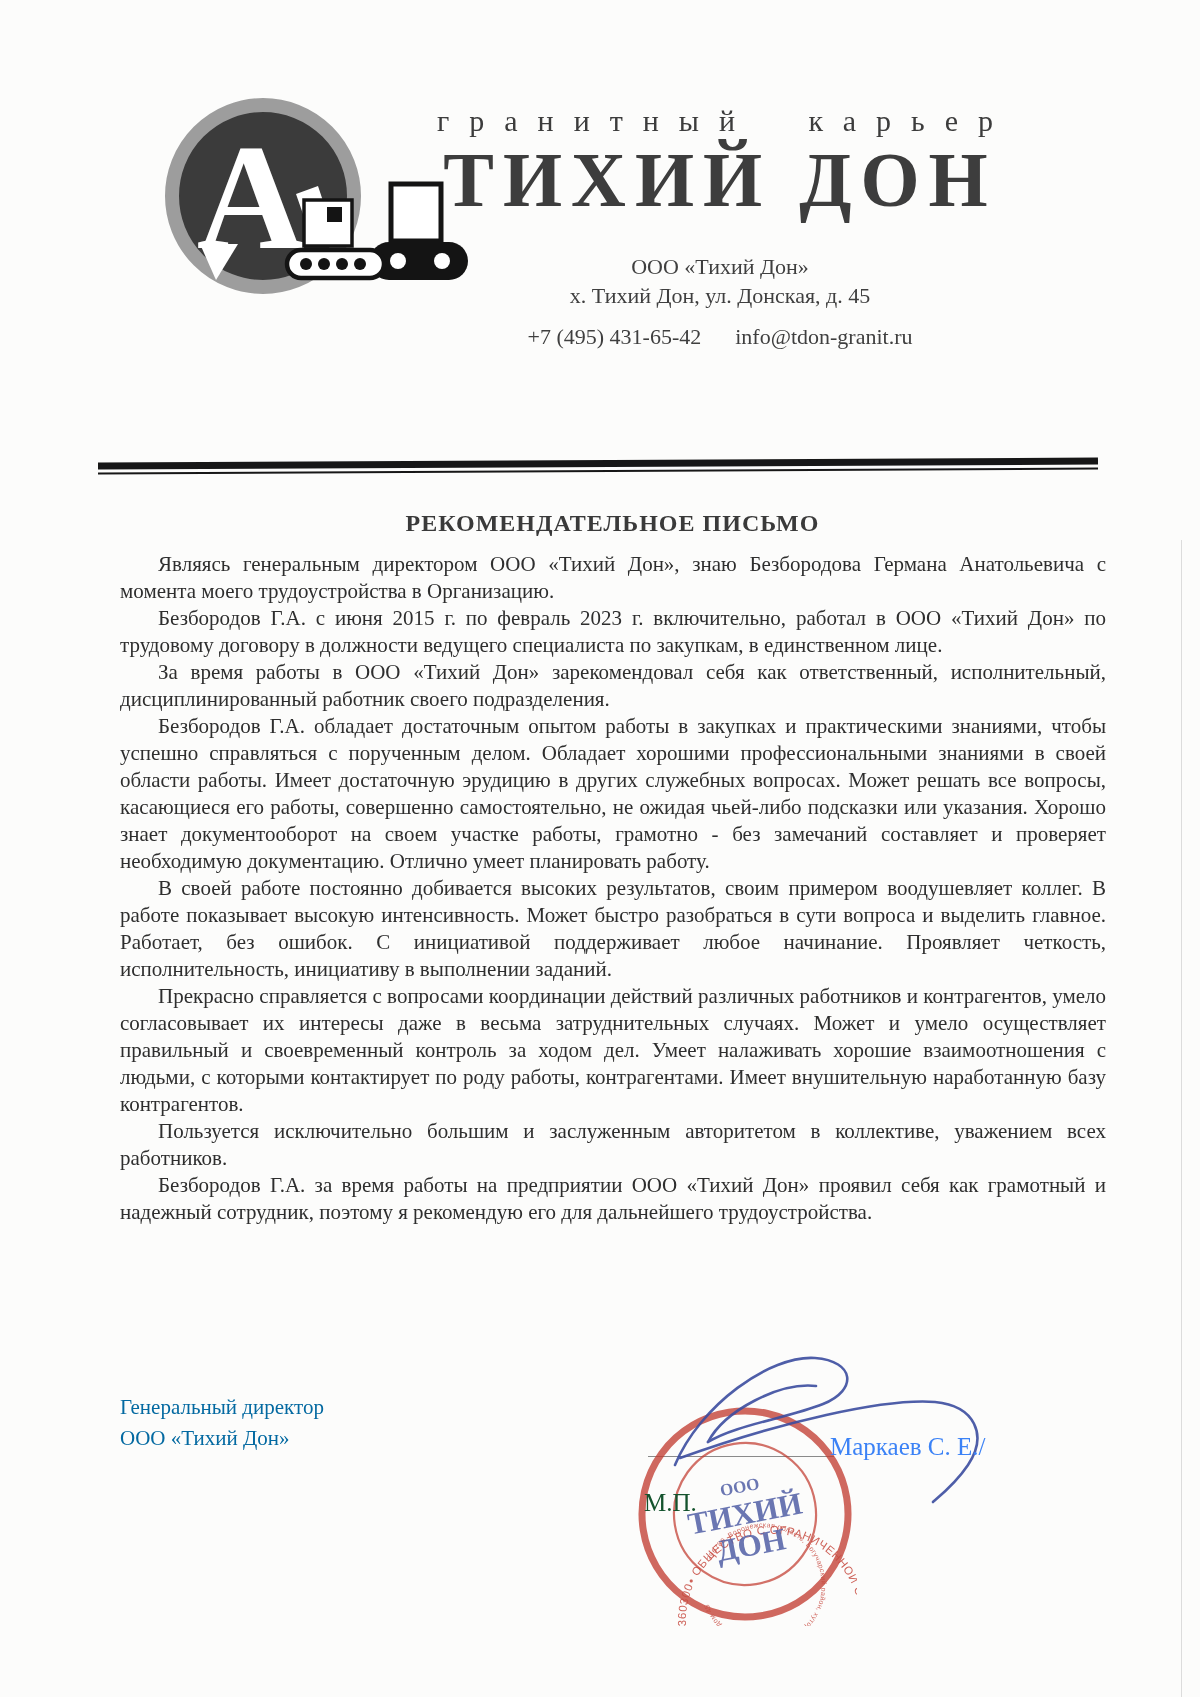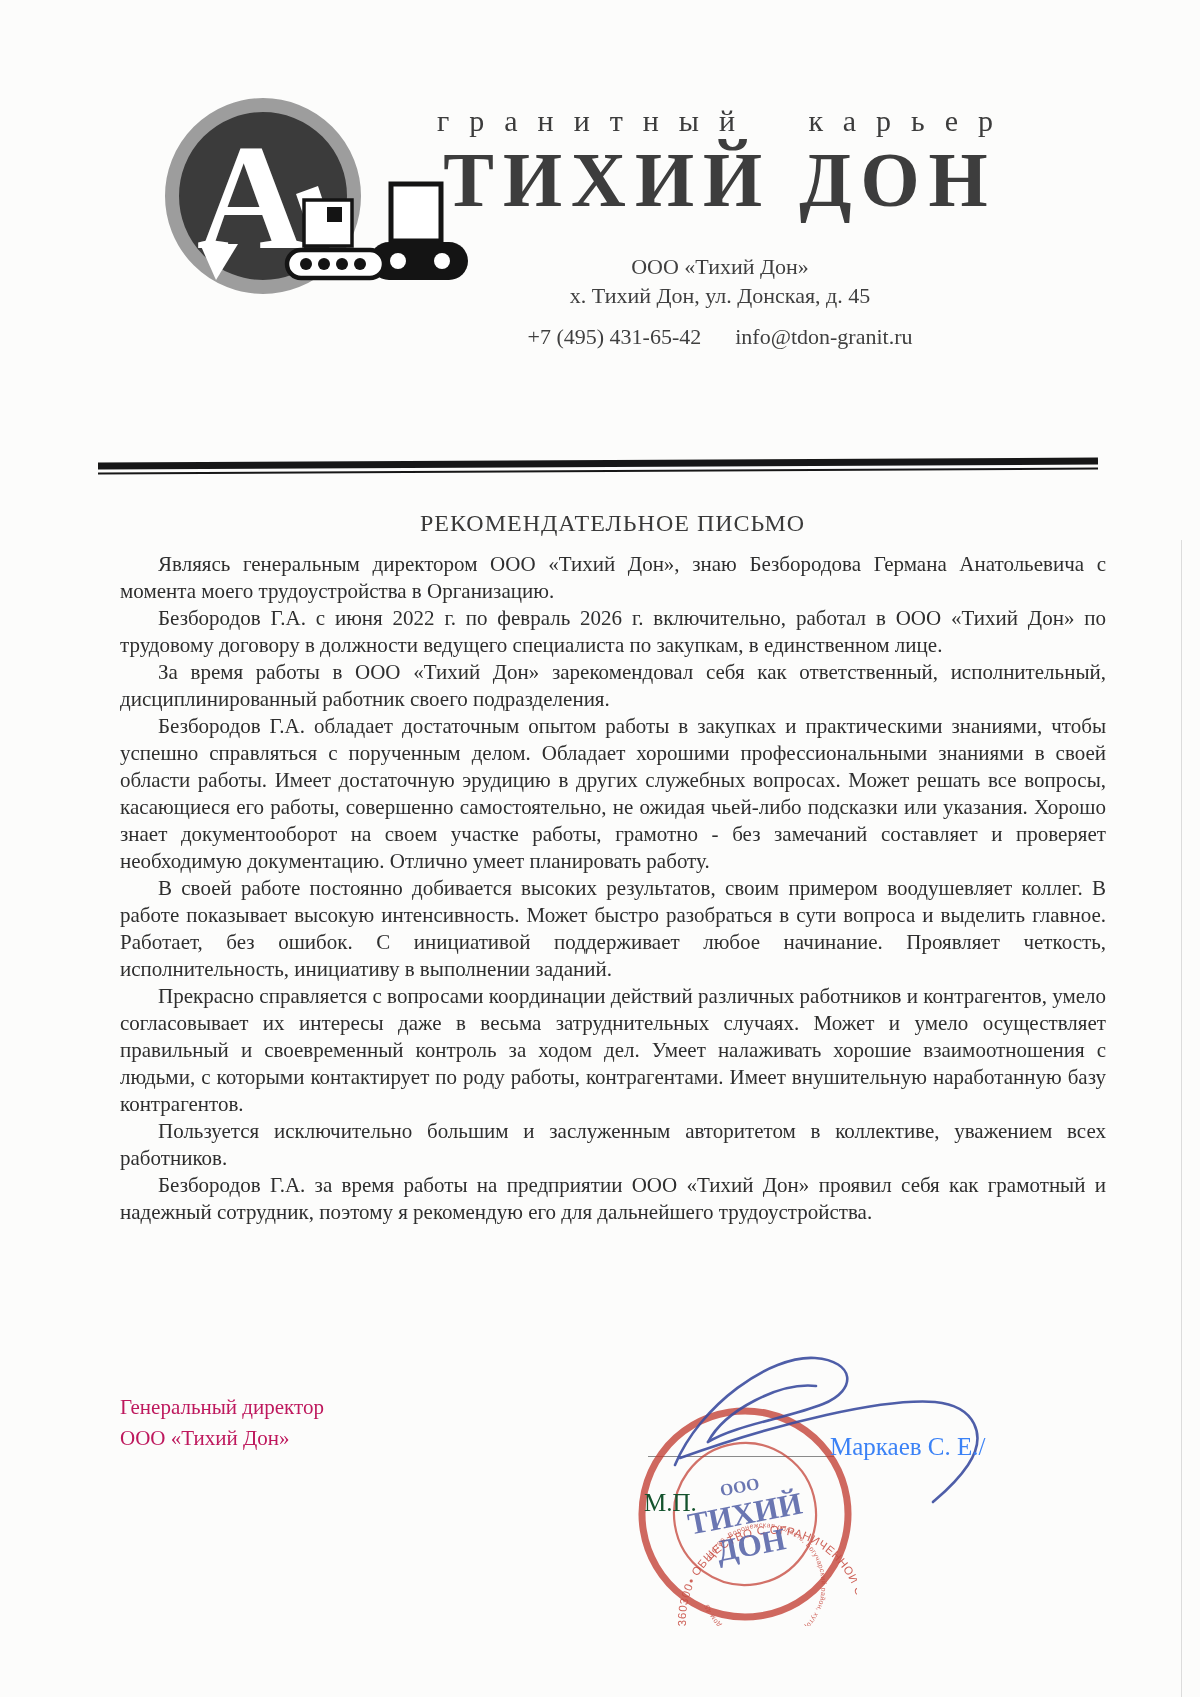--- a/index.html
+++ b/index.html
@@ -28,29 +28,29 @@
   .contacts .gap{display:inline-block;width:34px;}
   .requisites{margin-top:14px;font-size:22px;color:#3f3f3f;}
   .requisites .gap{display:inline-block;width:40px;}
   
   .divider{position:absolute;left:98px;top:460px;width:1000px;transform:rotate(-0.28deg);}
   .divider .bar1{height:7px;background:#171717;}
   .divider .bar2{height:2px;background:#171717;margin-top:3px;}
   
   .title{
     position:absolute;left:120px;top:510px;width:985px;text-align:center;
-    font-size:24px;letter-spacing:1px;color:#3a3a3a;
+    font-size:24px;letter-spacing:1px;color:#3a3a3a;font-weight:bold;
   }
   .body-text{
     position:absolute;left:120px;top:551px;width:986px;
     font-size:21px;line-height:27px;text-align:justify;color:#2e2e2e;
   }
   .body-text p{margin:0;text-indent:38px;}
   
-  .signoff{position:absolute;left:120px;top:1392px;font-size:21px;line-height:31px;color:#be185d;}
+  .signoff{position:absolute;left:120px;top:1392px;font-size:21px;line-height:31px;color:#0369a1;}
   .sign-line{position:absolute;left:648px;top:1456px;width:186px;border-top:1.6px solid #8a8a8a;}
   .stamp{position:absolute;left:633px;top:1402px;width:224px;height:224px;opacity:.9;}
   .autograph{position:absolute;left:630px;top:1330px;width:400px;height:190px;}
   .signatory-name{position:absolute;left:830px;top:1433px;font-size:25px;color:#3b82f6;white-space:nowrap;}
   .seal-mark{position:absolute;left:644px;top:1489px;font-size:25px;color:#14532d;}
   
   .scan-line{position:absolute;left:1181px;top:540px;width:1px;height:1157px;background:#dcdcdc;}
 </style>
 </head>
 <body>
@@ -96,21 +96,21 @@
 
   <div class="divider">
     <div class="bar1"></div>
     <div class="bar2"></div>
   </div>
 
   <div class="title">РЕКОМЕНДАТЕЛЬНОЕ ПИСЬМО</div>
 
   <div class="body-text">
     <p>Являясь генеральным директором ООО «Тихий Дон», знаю Безбородова Германа Анатольевича с момента моего трудоустройства в Организацию.</p>
-    <p>Безбородов Г.А. с июня 2022 г. по февраль 2026 г. включительно, работал в ООО «Тихий Дон» по трудовому договору в должности ведущего специалиста по закупкам, в единственном лице.</p>
+    <p>Безбородов Г.А. с июня 2015 г. по февраль 2023 г. включительно, работал в ООО «Тихий Дон» по трудовому договору в должности ведущего специалиста по закупкам, в единственном лице.</p>
     <p>За время работы в ООО «Тихий Дон» зарекомендовал себя как ответственный, исполнительный, дисциплинированный работник своего подразделения.</p>
     <p>Безбородов Г.А. обладает достаточным опытом работы в закупках и практическими знаниями, чтобы успешно справляться с порученным делом. Обладает хорошими профессиональными знаниями в своей области работы. Имеет достаточную эрудицию в других служебных вопросах. Может решать все вопросы, касающиеся его работы, совершенно самостоятельно, не ожидая чьей-либо подсказки или указания. Хорошо знает документооборот на своем участке работы, грамотно - без замечаний составляет и проверяет необходимую документацию. Отлично умеет планировать работу.</p>
     <p>В своей работе постоянно добивается высоких результатов, своим примером воодушевляет коллег. В работе показывает высокую интенсивность. Может быстро разобраться в сути вопроса и выделить главное. Работает, без ошибок. С инициативой поддерживает любое начинание. Проявляет четкость, исполнительность, инициативу в выполнении заданий.</p>
     <p>Прекрасно справляется с вопросами координации действий различных работников и контрагентов, умело согласовывает их интересы даже в весьма затруднительных случаях. Может и умело осуществляет правильный и своевременный контроль за ходом дел. Умеет налаживать хорошие взаимоотношения с людьми, с которыми контактирует по роду работы, контрагентами. Имеет внушительную наработанную базу контрагентов.</p>
     <p>Пользуется исключительно большим и заслуженным авторитетом в коллективе, уважением всех работников.</p>
     <p>Безбородов Г.А. за время работы на предприятии ООО «Тихий Дон» проявил себя как грамотный и надежный сотрудник, поэтому я рекомендую его для дальнейшего трудоустройства.</p>
   </div>
 
   <div class="signoff">
     <div>Генеральный директор</div>

